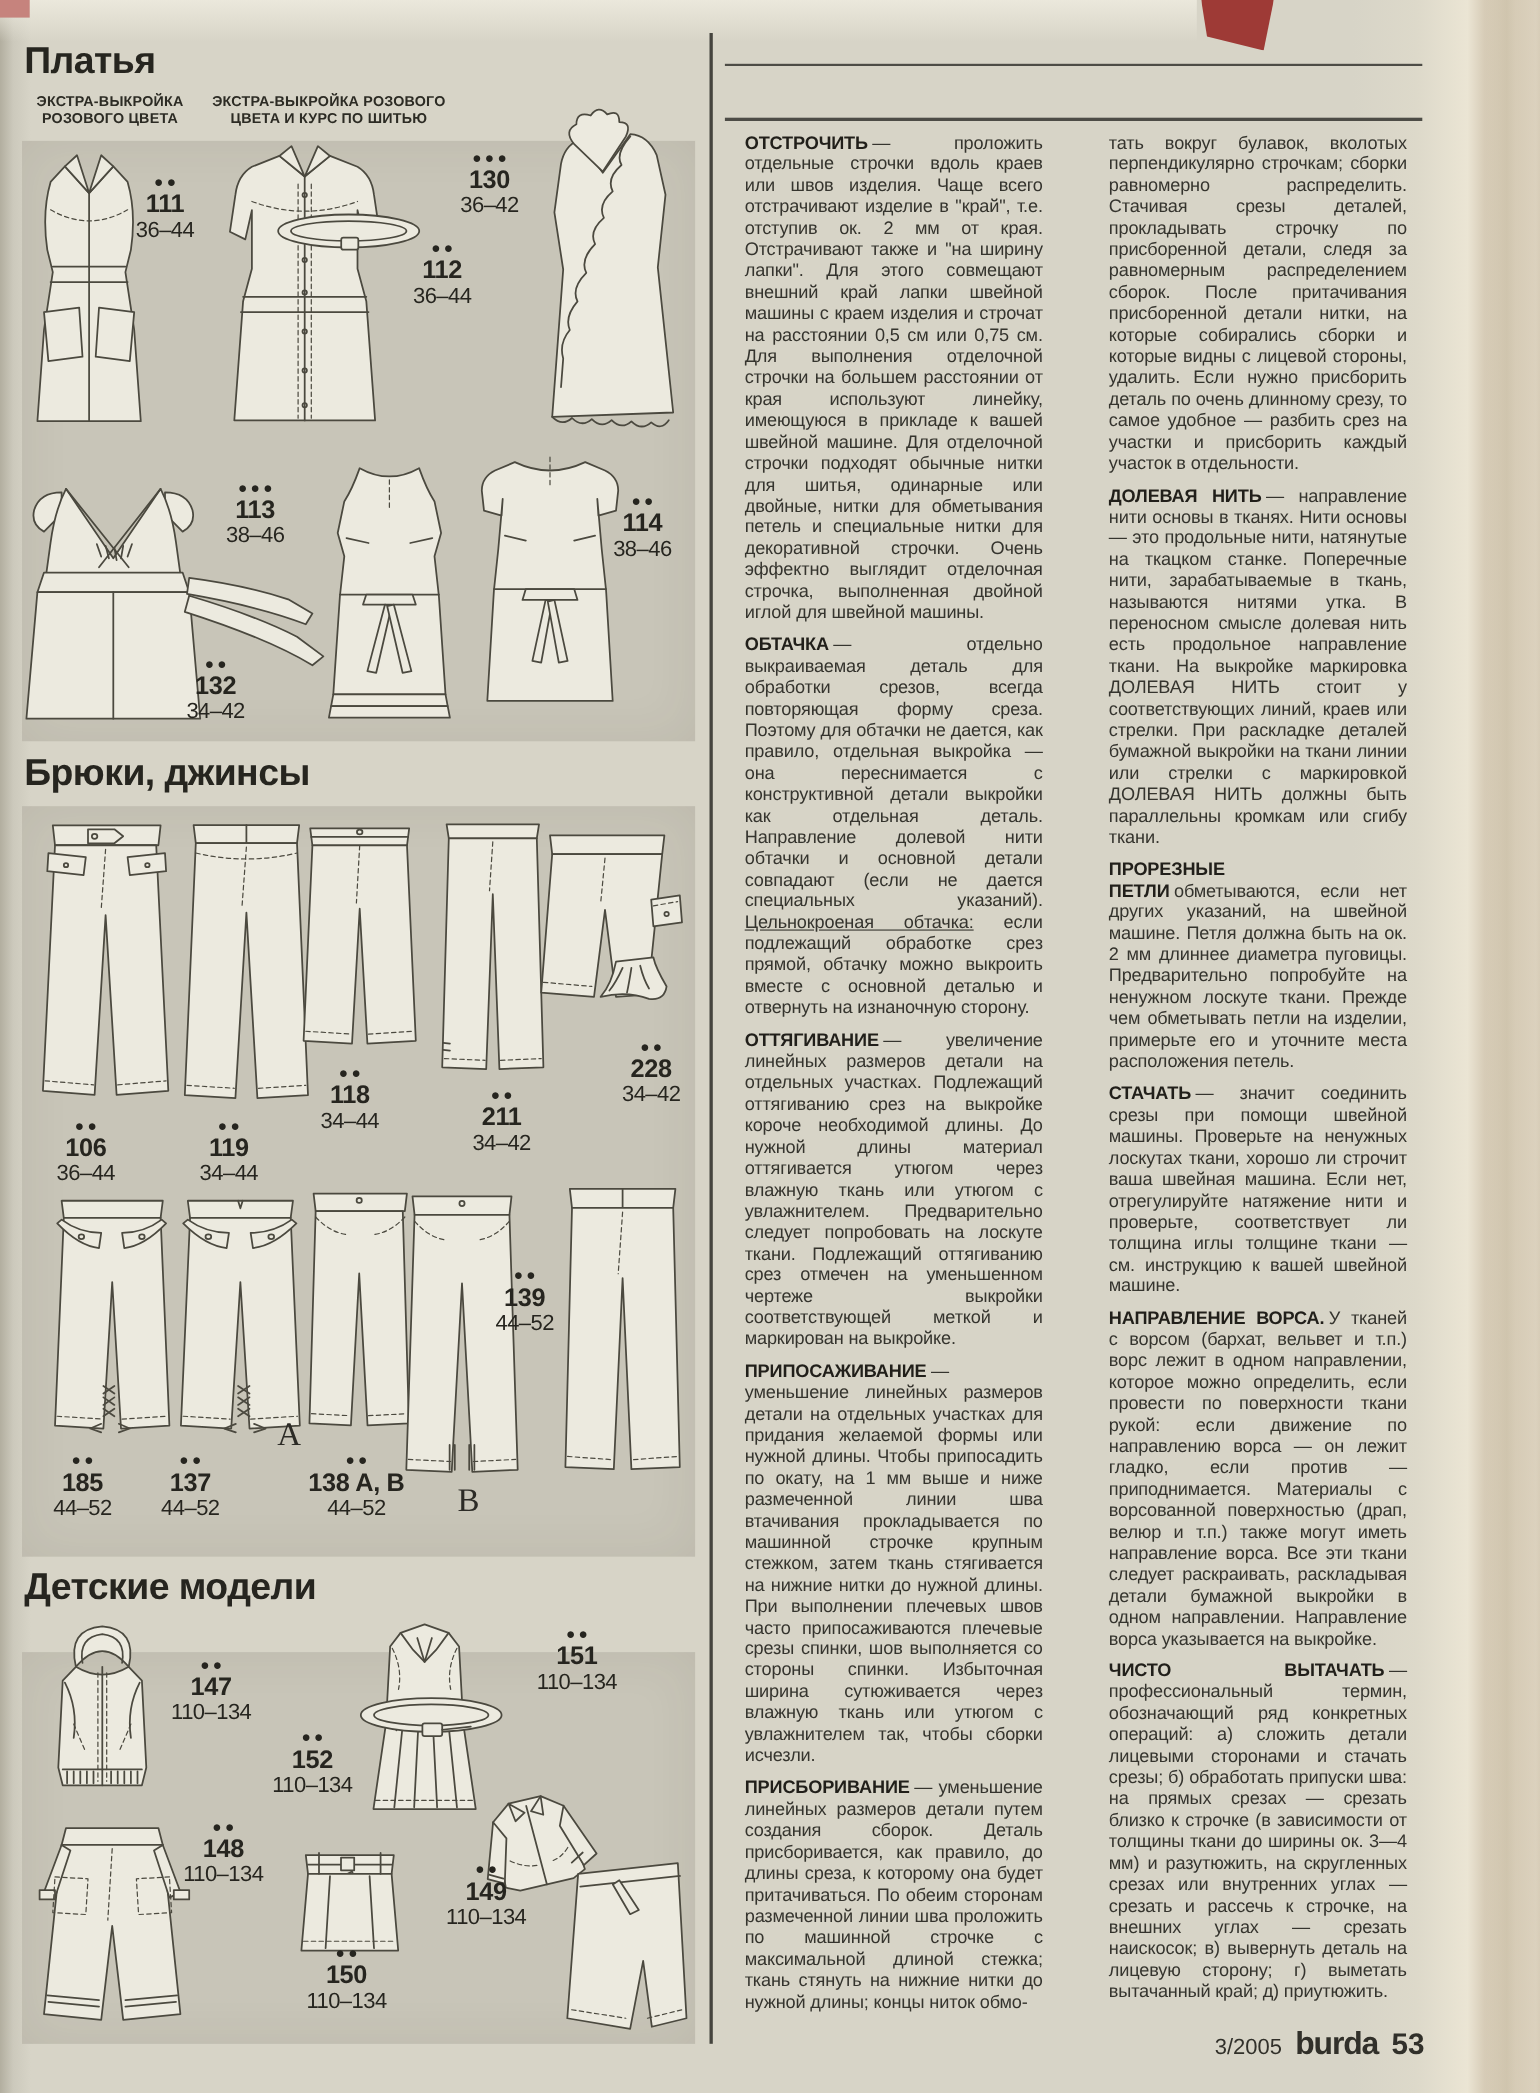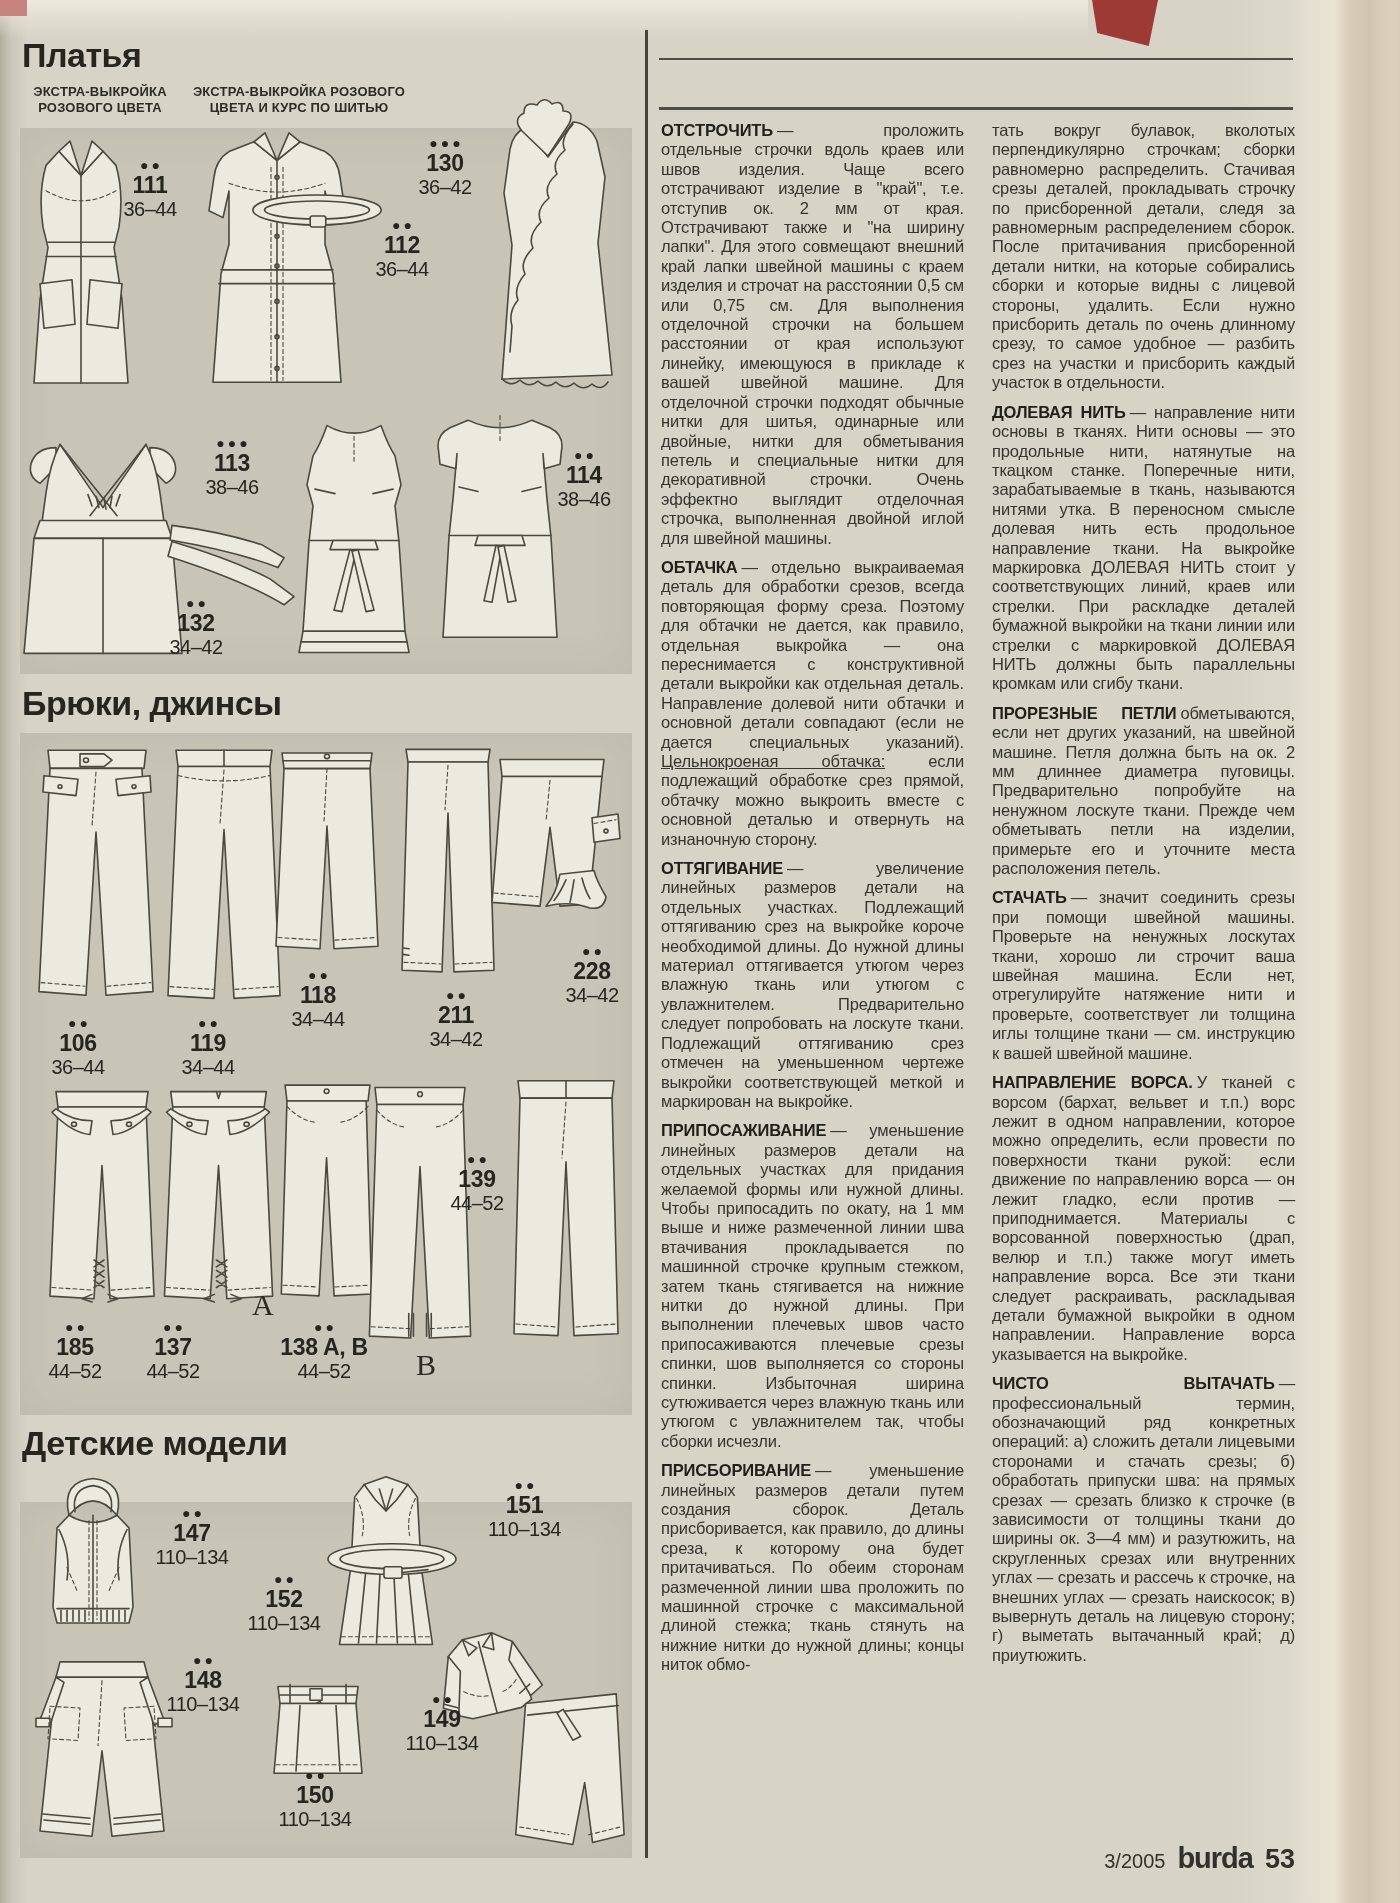--- a/index.html
+++ b/index.html
@@ -31,21 +31,21 @@
   .sk path,.sk line,.sk circle,.sk ellipse,.sk rect{fill:none;stroke:#4b493f;stroke-width:1.6;stroke-linejoin:round;stroke-linecap:round;vector-effect:non-scaling-stroke;}
   .sk .f{fill:#eceadf;}
   .sk .d{stroke-dasharray:4 3;stroke-width:1.1;}
 
   .divider{position:absolute;left:645px;top:30px;width:3px;height:1828px;background:#45443e;}
   .rule{position:absolute;left:659px;width:634px;background:#4d4c46;}
   .art-title{position:absolute;left:660px;top:62px;width:634px;margin:0;
     font-size:35px;font-weight:bold;color:#52514b;letter-spacing:1px;word-spacing:7px;white-space:nowrap;}
   .cols{position:absolute;left:661px;top:121px;width:634px;display:flex;gap:28px;}
   .col{width:303px;}
-  .col p{margin:0 0 10px;font-size:16.5px;line-height:19.4px;text-align:justify;color:#35342e;letter-spacing:-.15px;}
+  .col p{margin:0 16px 10px;font-size:16.5px;line-height:19.4px;text-align:justify;color:#35342e;letter-spacing:-.15px;}
   .col .term{font-weight:bold;color:#211f1a;margin-right:4px;}
   .col .und{text-decoration:underline;}
 
   .footer{position:absolute;left:995px;top:1842px;width:300px;text-align:right;color:#31302a;white-space:nowrap;}
   .footer .iss{font-size:20px;vertical-align:baseline;}
   .footer .brand{font-size:29px;font-weight:bold;letter-spacing:-1px;margin-left:12px;}
   .footer .pg{font-size:27px;font-weight:bold;margin-left:12px;}
 </style>
 </head>
 <body>

